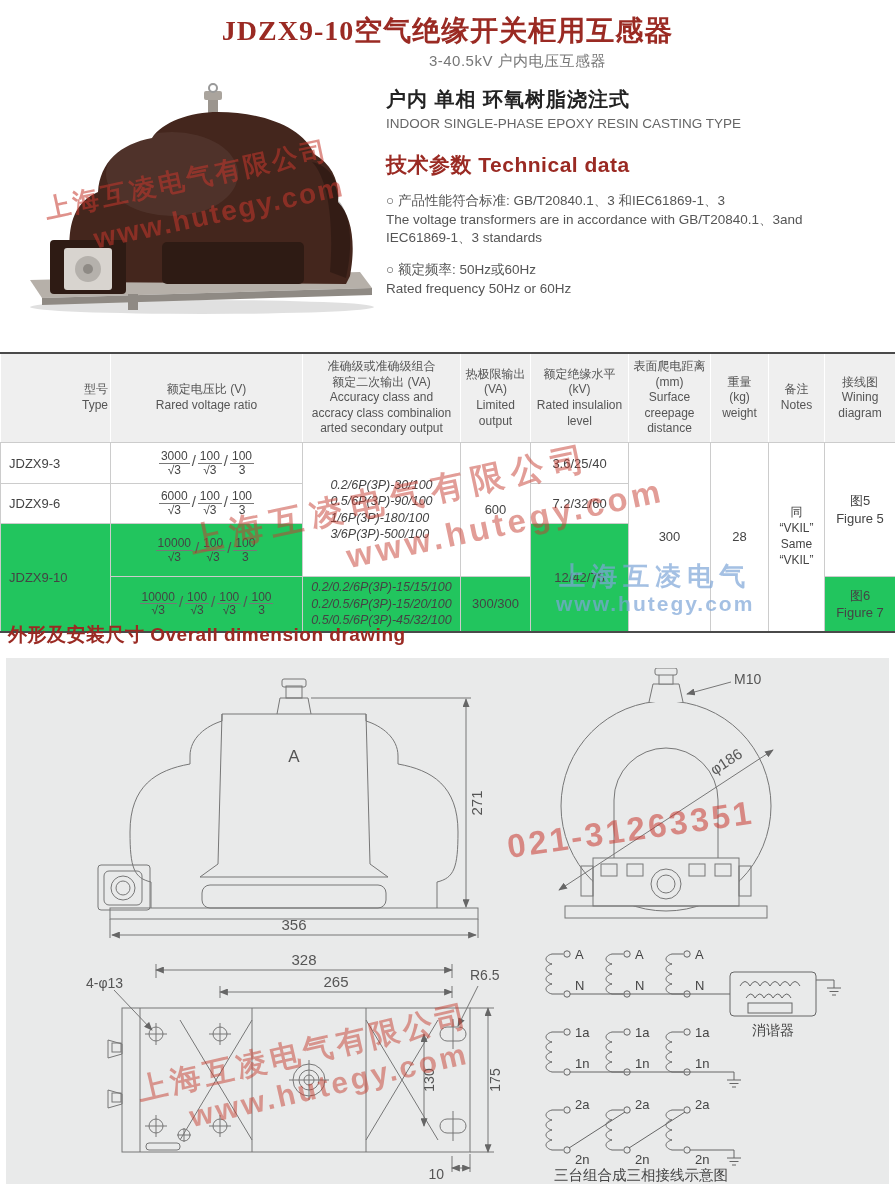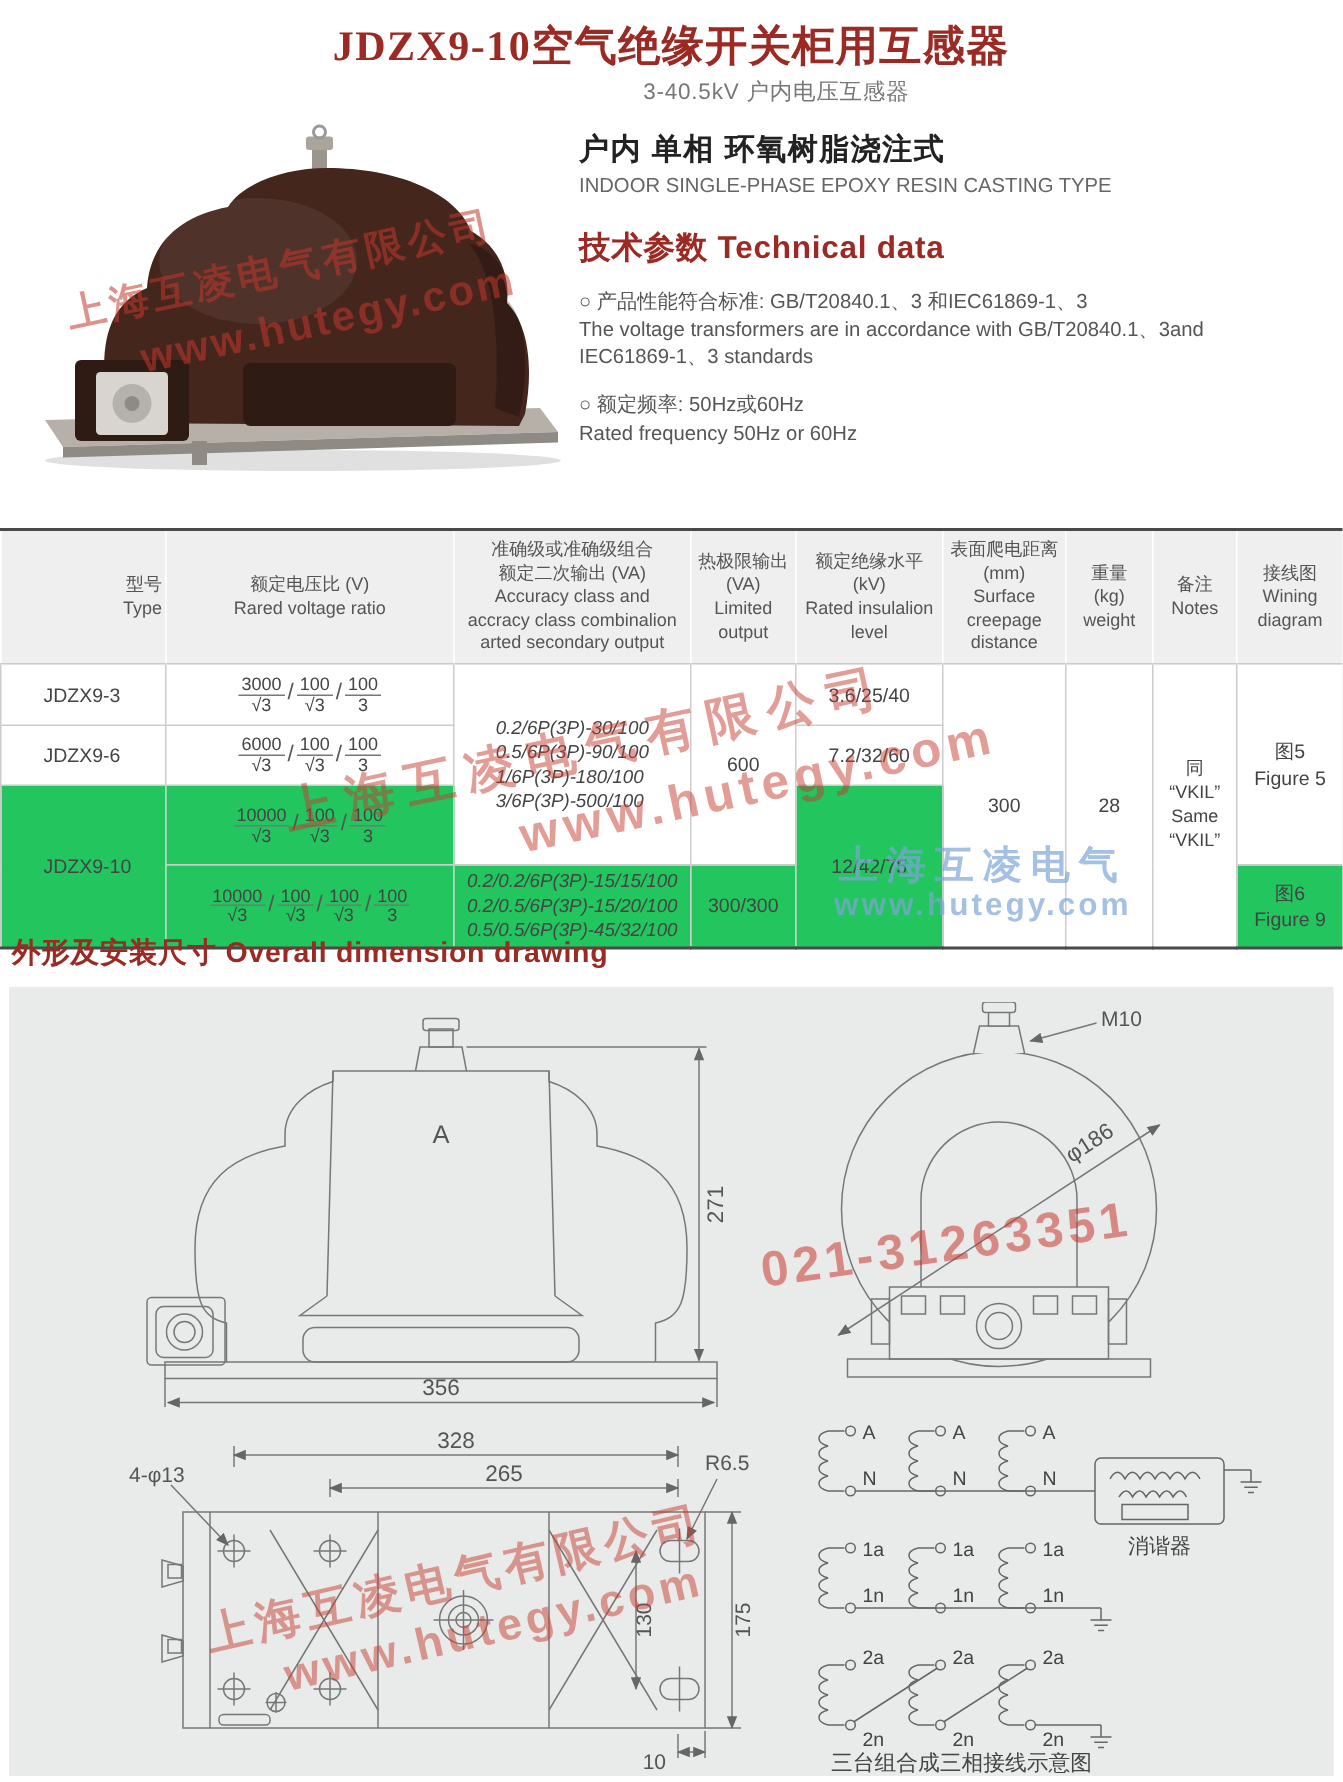--- a/index.html
+++ b/index.html
@@ -28,21 +28,21 @@
   
   .spec{position:absolute;left:0;top:352px;width:895px;border-collapse:collapse;table-layout:fixed;
     border-top:2px solid #4a4a4a;border-bottom:2px solid #4a4a4a;font-size:13px;color:#444;}
   .spec td{border:1px solid #ccc;text-align:center;vertical-align:middle;padding:2px;}
   .spec thead td{background:#efefef;border:1px solid #fff;border-top:none;border-bottom:1px solid #ccc;
     font-size:12px;color:#555;line-height:1.3;height:84px;}
   .spec tbody tr:nth-child(1) td{height:36px;}
   .spec tbody tr:nth-child(2) td{height:35px;}
   .spec tbody tr:nth-child(3) td{height:48px;}
   .spec tbody tr:nth-child(4) td{height:45px;}
-  .spec td.left{text-align:left;padding-left:28px;}
+  .spec td.left{text-align:left;padding-left:8px;}
   .spec td.shaded{background:#22c55e;}
   .spec td.acc{font-size:12.5px;font-style:italic;}
   .accwrap{display:inline-block;text-align:center;line-height:1.32;}
   td.acc .accwrap{text-align:left;}
   td.notes{font-size:12px;}
   .fr{display:inline-block;vertical-align:middle;font-size:12px;line-height:1.05;text-align:center;}
   .fr .n{display:block;border-bottom:1px solid #777;padding:0 2px;}
   .fr .d{display:block;}
   .sl{margin:0 2px;font-size:15px;color:#555;}
   
@@ -187,21 +187,21 @@
       </tr>
       <tr>
         <td rowspan="2" class="shaded left">JDZX9-10</td>
         <td class="shaded"><span class="fr"><span class="n">10000</span><span class="d">√3</span></span><span class="sl">/</span><span class="fr"><span class="n">100</span><span class="d">√3</span></span><span class="sl">/</span><span class="fr"><span class="n">100</span><span class="d">3</span></span></td>
         <td rowspan="2" class="shaded">12/42/75</td>
       </tr>
       <tr>
         <td class="shaded"><span class="fr"><span class="n">10000</span><span class="d">√3</span></span><span class="sl">/</span><span class="fr"><span class="n">100</span><span class="d">√3</span></span><span class="sl">/</span><span class="fr"><span class="n">100</span><span class="d">√3</span></span><span class="sl">/</span><span class="fr"><span class="n">100</span><span class="d">3</span></span></td>
         <td class="acc shaded"><div class="accwrap"><div>0.2/0.2/6P(3P)-15/15/100</div><div>0.2/0.5/6P(3P)-15/20/100</div><div>0.5/0.5/6P(3P)-45/32/100</div></div></td>
         <td class="shaded">300/300</td>
-        <td class="shaded"><div class="accwrap"><div>图6</div><div>Figure 9</div></div></td>
+        <td class="shaded"><div class="accwrap"><div>图6</div><div>Figure 7</div></div></td>
       </tr>
     </tbody>
 </table>
 <div class="wm-red-table wm">
   <div class="l1">上海互凌电气有限公司</div>
   <div class="l2">www.hutegy.com</div>
 </div>
 <div class="wm-blue wm">
   <div class="l1">上海互凌电气</div>
   <div class="l2">www.hutegy.com</div>

